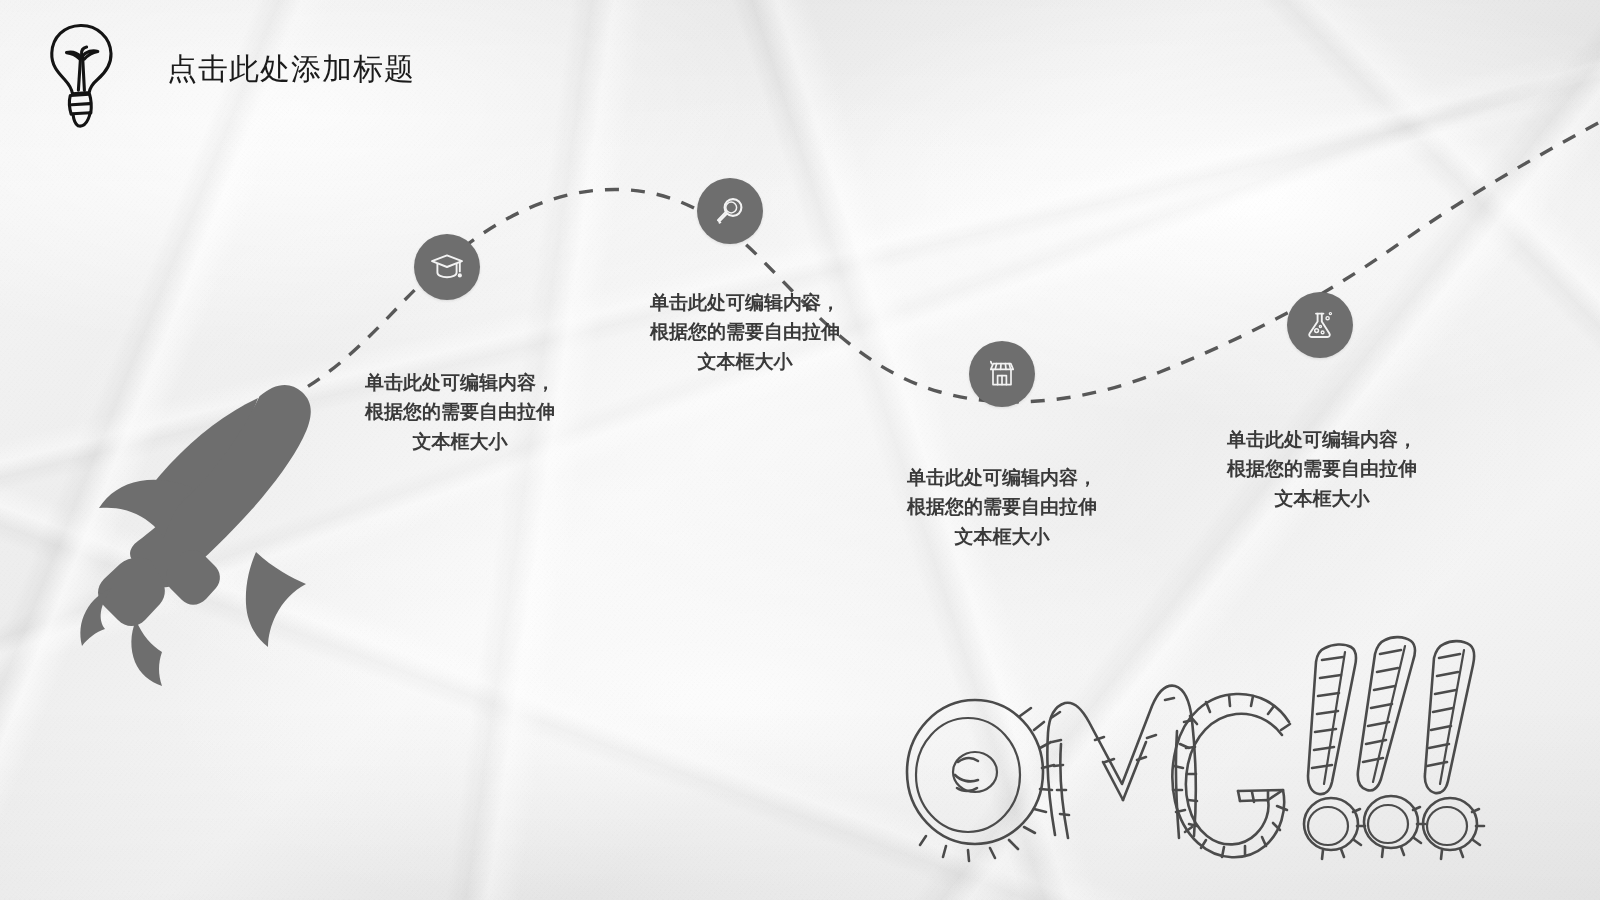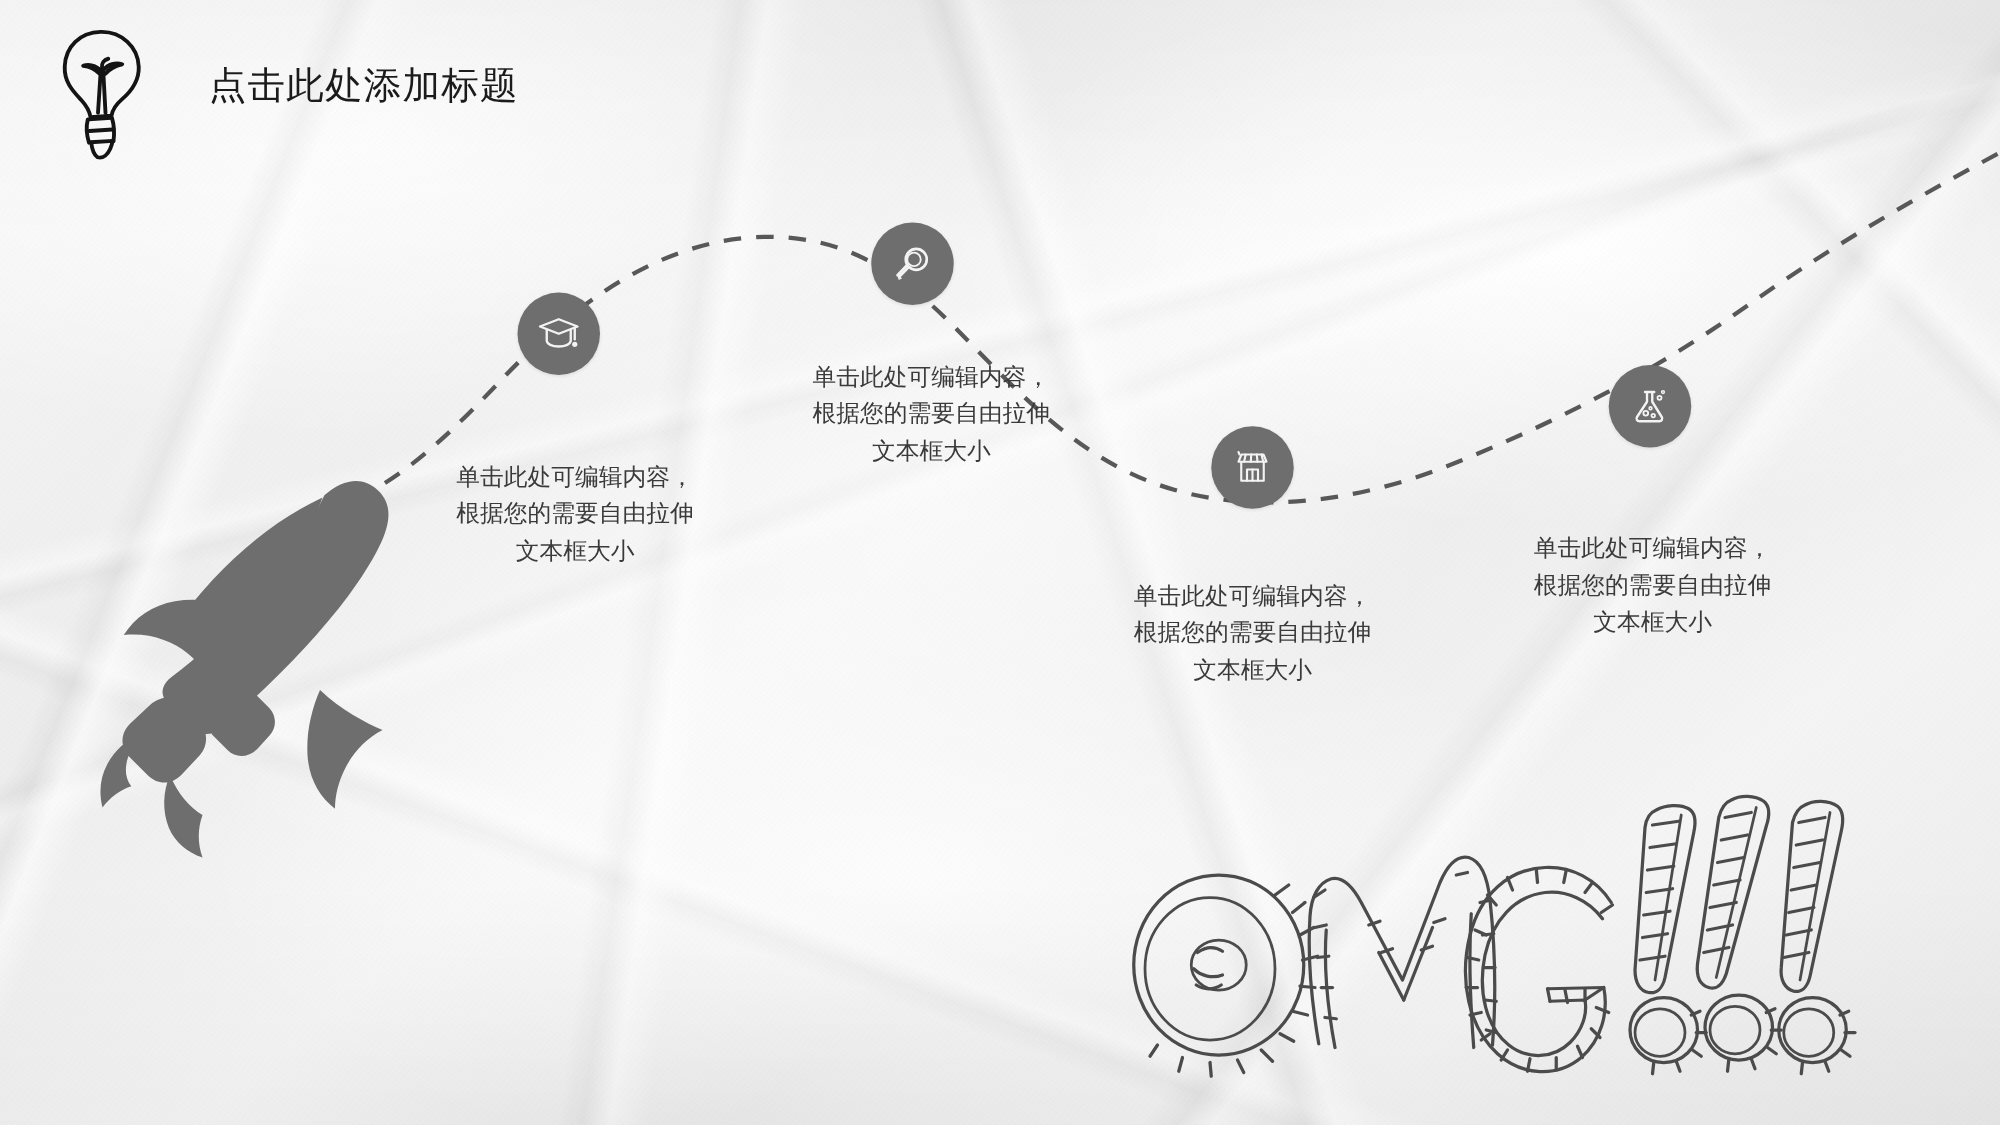--- a/index.html
+++ b/index.html
@@ -103,20 +103,21 @@
   .node svg { display: block; }
 
   
   .caption {
     position: absolute;
     font-size: 19px;
     line-height: 1.55;
     color: #3a3a3a;
     text-align: center;
     font-family: "Liberation Sans", "DejaVu Sans", sans-serif;
+    font-weight: bold;
   }
 </style>
 </head>
 <body>
 
 <div id="slide">
 
   <div class="paper-base"></div>
   <div class="paper-creases"></div>
   <div class="paper-shade"></div>

